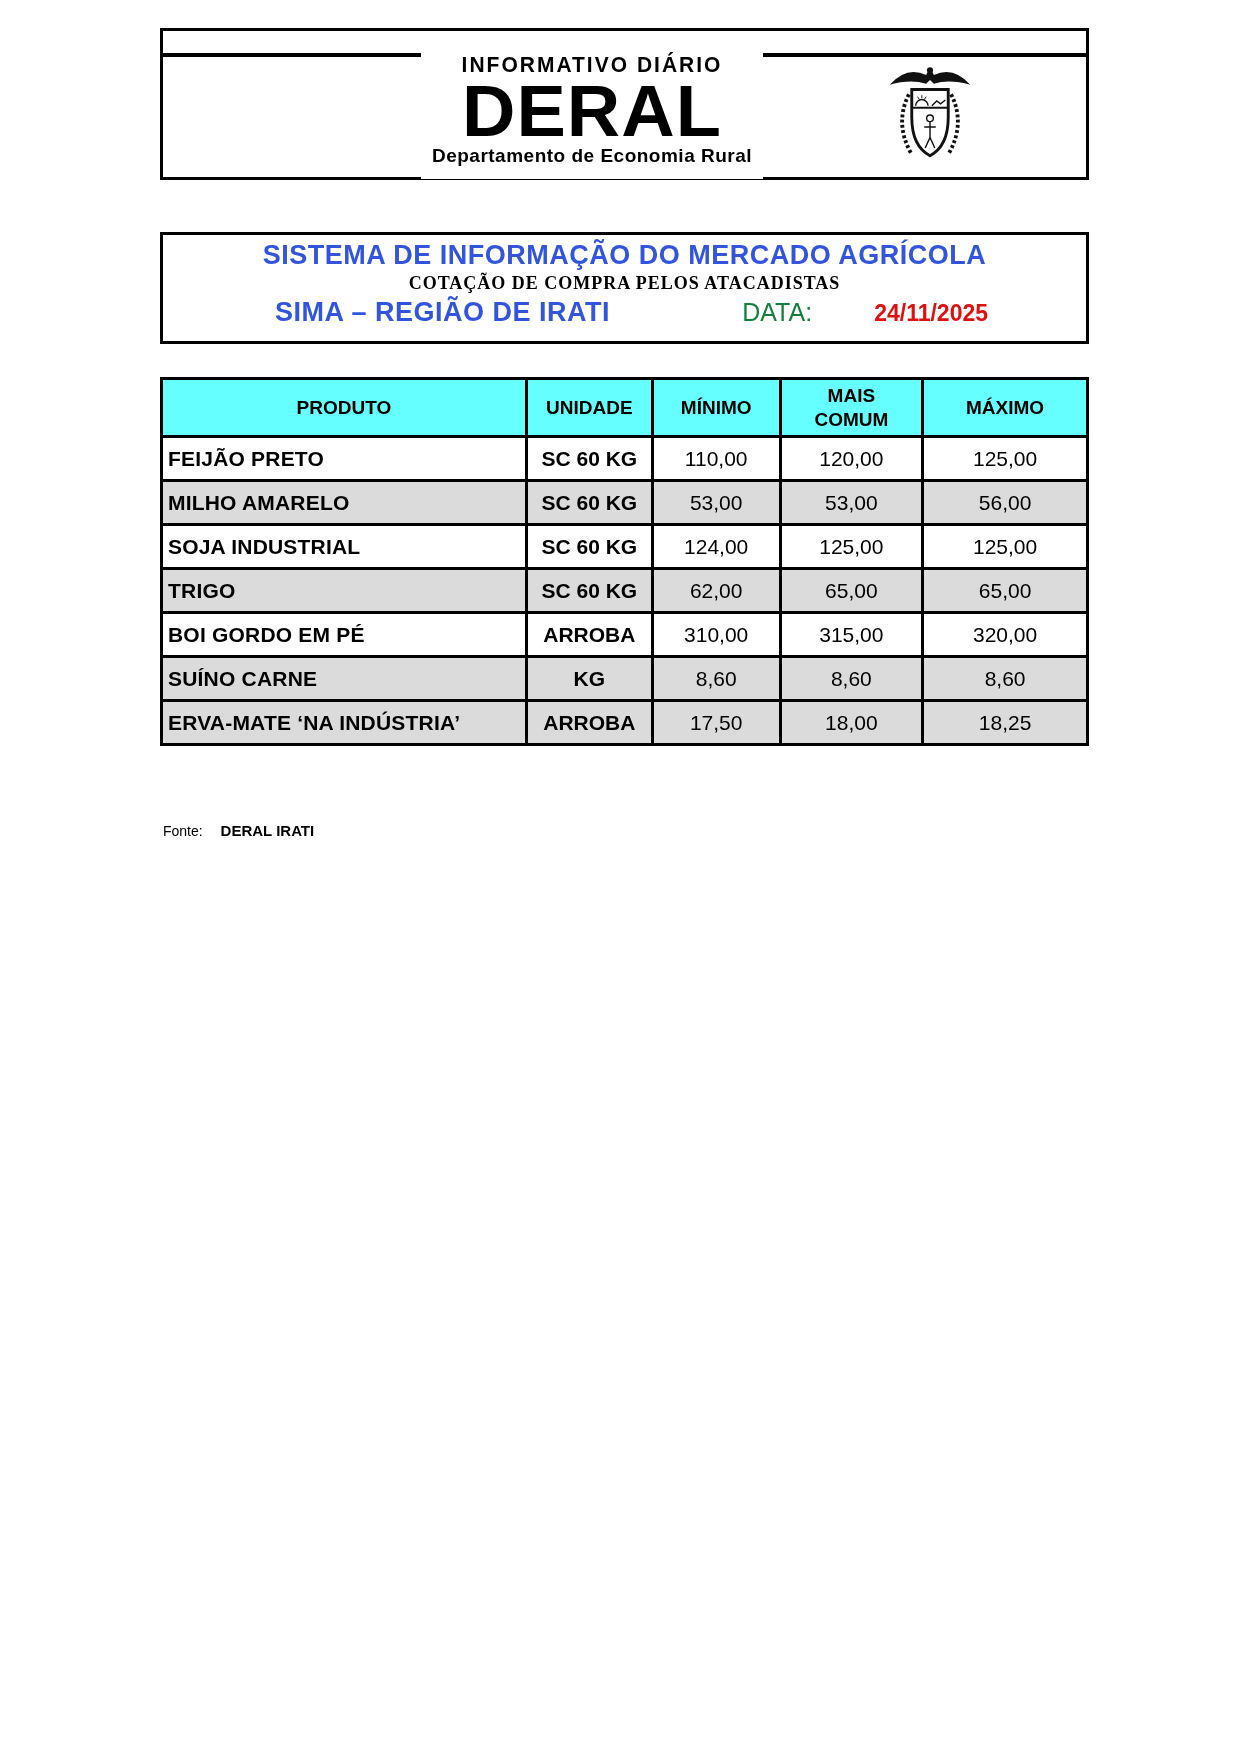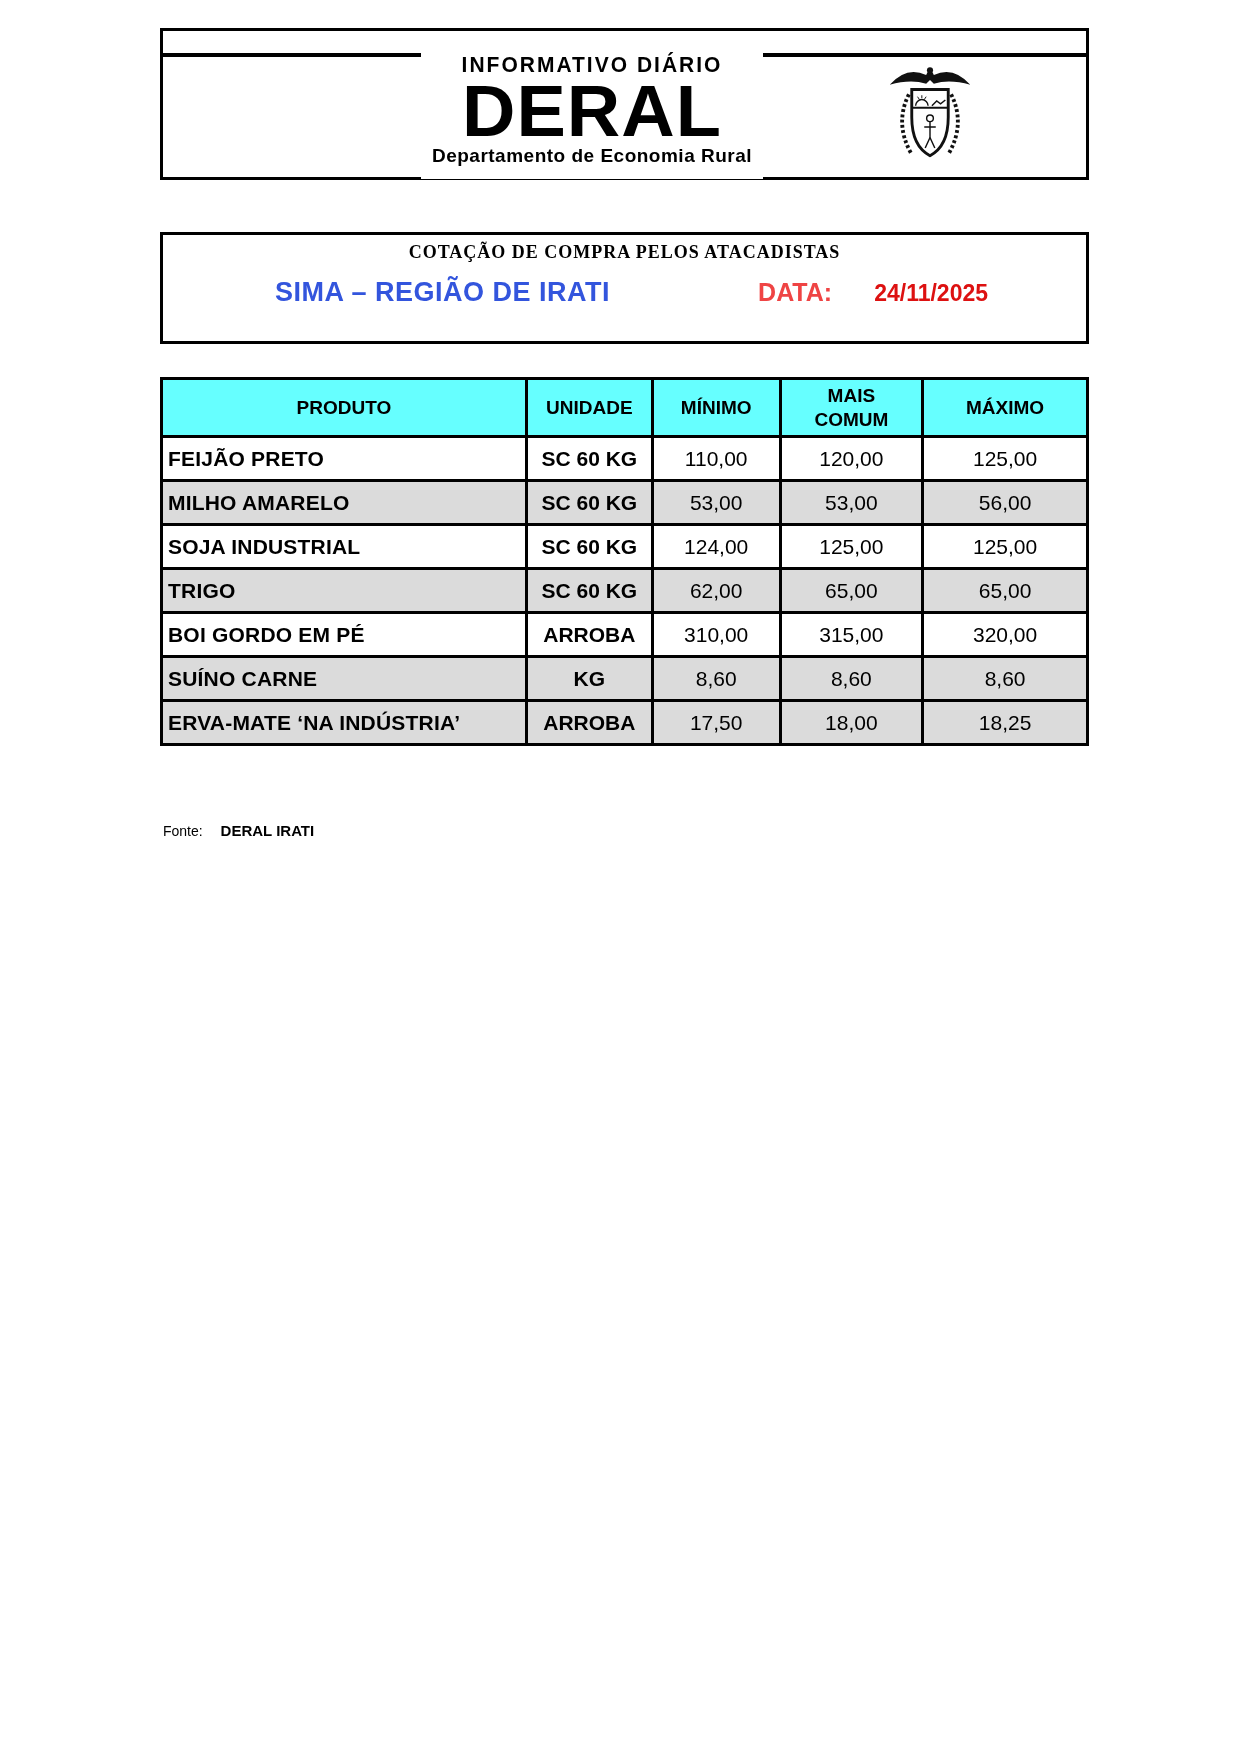--- a/index.html
+++ b/index.html
@@ -20,23 +20,23 @@
   .logo-block{position:absolute;left:258px;top:6px;width:342px;height:142px;background:#fff;z-index:2;text-align:center;}
   .tagline{margin-top:16px;font-size:21px;font-weight:bold;letter-spacing:2px;transform:scaleY(1.05);}
   .logo-text{font-size:74px;font-weight:900;line-height:0.92;letter-spacing:1px;transform:scaleY(0.98);}
   .logo-sub{font-size:19px;font-weight:bold;letter-spacing:0.5px;}
   .emblem{position:absolute;right:108px;top:26px;width:96px;height:112px;z-index:2;}
 
   
   .title-box{position:absolute;left:160px;top:232px;width:929px;height:112px;border:3px solid #000;background:#fff;padding-top:5px;}
   .t1{text-align:center;font-size:27px;font-weight:bold;color:var(--accent-blue);letter-spacing:0.5px;}
   .t2{text-align:center;font-family:"Liberation Serif","DejaVu Serif",serif;font-size:18px;font-weight:bold;letter-spacing:1px;margin-top:2px;}
-  .t3row{display:flex;align-items:baseline;margin-top:14px;padding-left:112px;}
+  .t3row{display:flex;align-items:baseline;margin-top:3px;padding-left:112px;gap:20px;}
   .t3{font-size:27px;font-weight:bold;color:var(--accent-blue);letter-spacing:0.5px;}
-  .dlabel{margin-left:auto;font-size:25px;font-weight:bold;color:#ef4444;}
+  .dlabel{margin-left:auto;font-size:25px;font-weight:normal;color:#15803d;}
   .dval{font-size:23px;font-weight:bold;color:var(--accent-red);margin-left:42px;margin-right:98px;}
 
   
   .time{position:absolute;left:160px;top:348px;width:866px;text-align:right;font-size:22px;font-weight:bold;}
 
   
   table.quotes{position:absolute;left:160px;top:377px;width:929px;border-collapse:collapse;table-layout:fixed;background:#fff;}
   table.quotes col.c-prod{width:39.4%;}
   table.quotes col.c-unit{width:13.6%;}
   table.quotes col.c-min{width:13.8%;}
@@ -79,20 +79,21 @@
         <path d="M52,50 l5,-5 l4,3 l5,-4" stroke-width="1.5"></path>
         <circle cx="50" cy="63" r="3.5" stroke-width="1.5"></circle>
         <path d="M50,67 V83 M44,72 H56 M50,83 L45,94 M50,83 L55,94" stroke-width="1.5"></path>
         <path d="M28,38 Q13,68 30,99" stroke-width="4" stroke-dasharray="3,2.5"></path>
         <path d="M72,38 Q87,68 70,99" stroke-width="4" stroke-dasharray="3,2.5"></path>
       </g>
     </svg>
   </div>
 
   <div class="title-box">
+    <div class="t1">SISTEMA DE INFORMAÇÃO DO MERCADO AGRÍCOLA</div>
     <div class="t2">COTAÇÃO DE COMPRA PELOS ATACADISTAS</div>
     <div class="t3row">
       <span class="t3">SIMA – REGIÃO DE IRATI</span>
       <span class="dlabel">DATA:</span>
       <span class="dval">24/11/2025</span>
     </div>
   </div>
 
 
   <table class="quotes">

